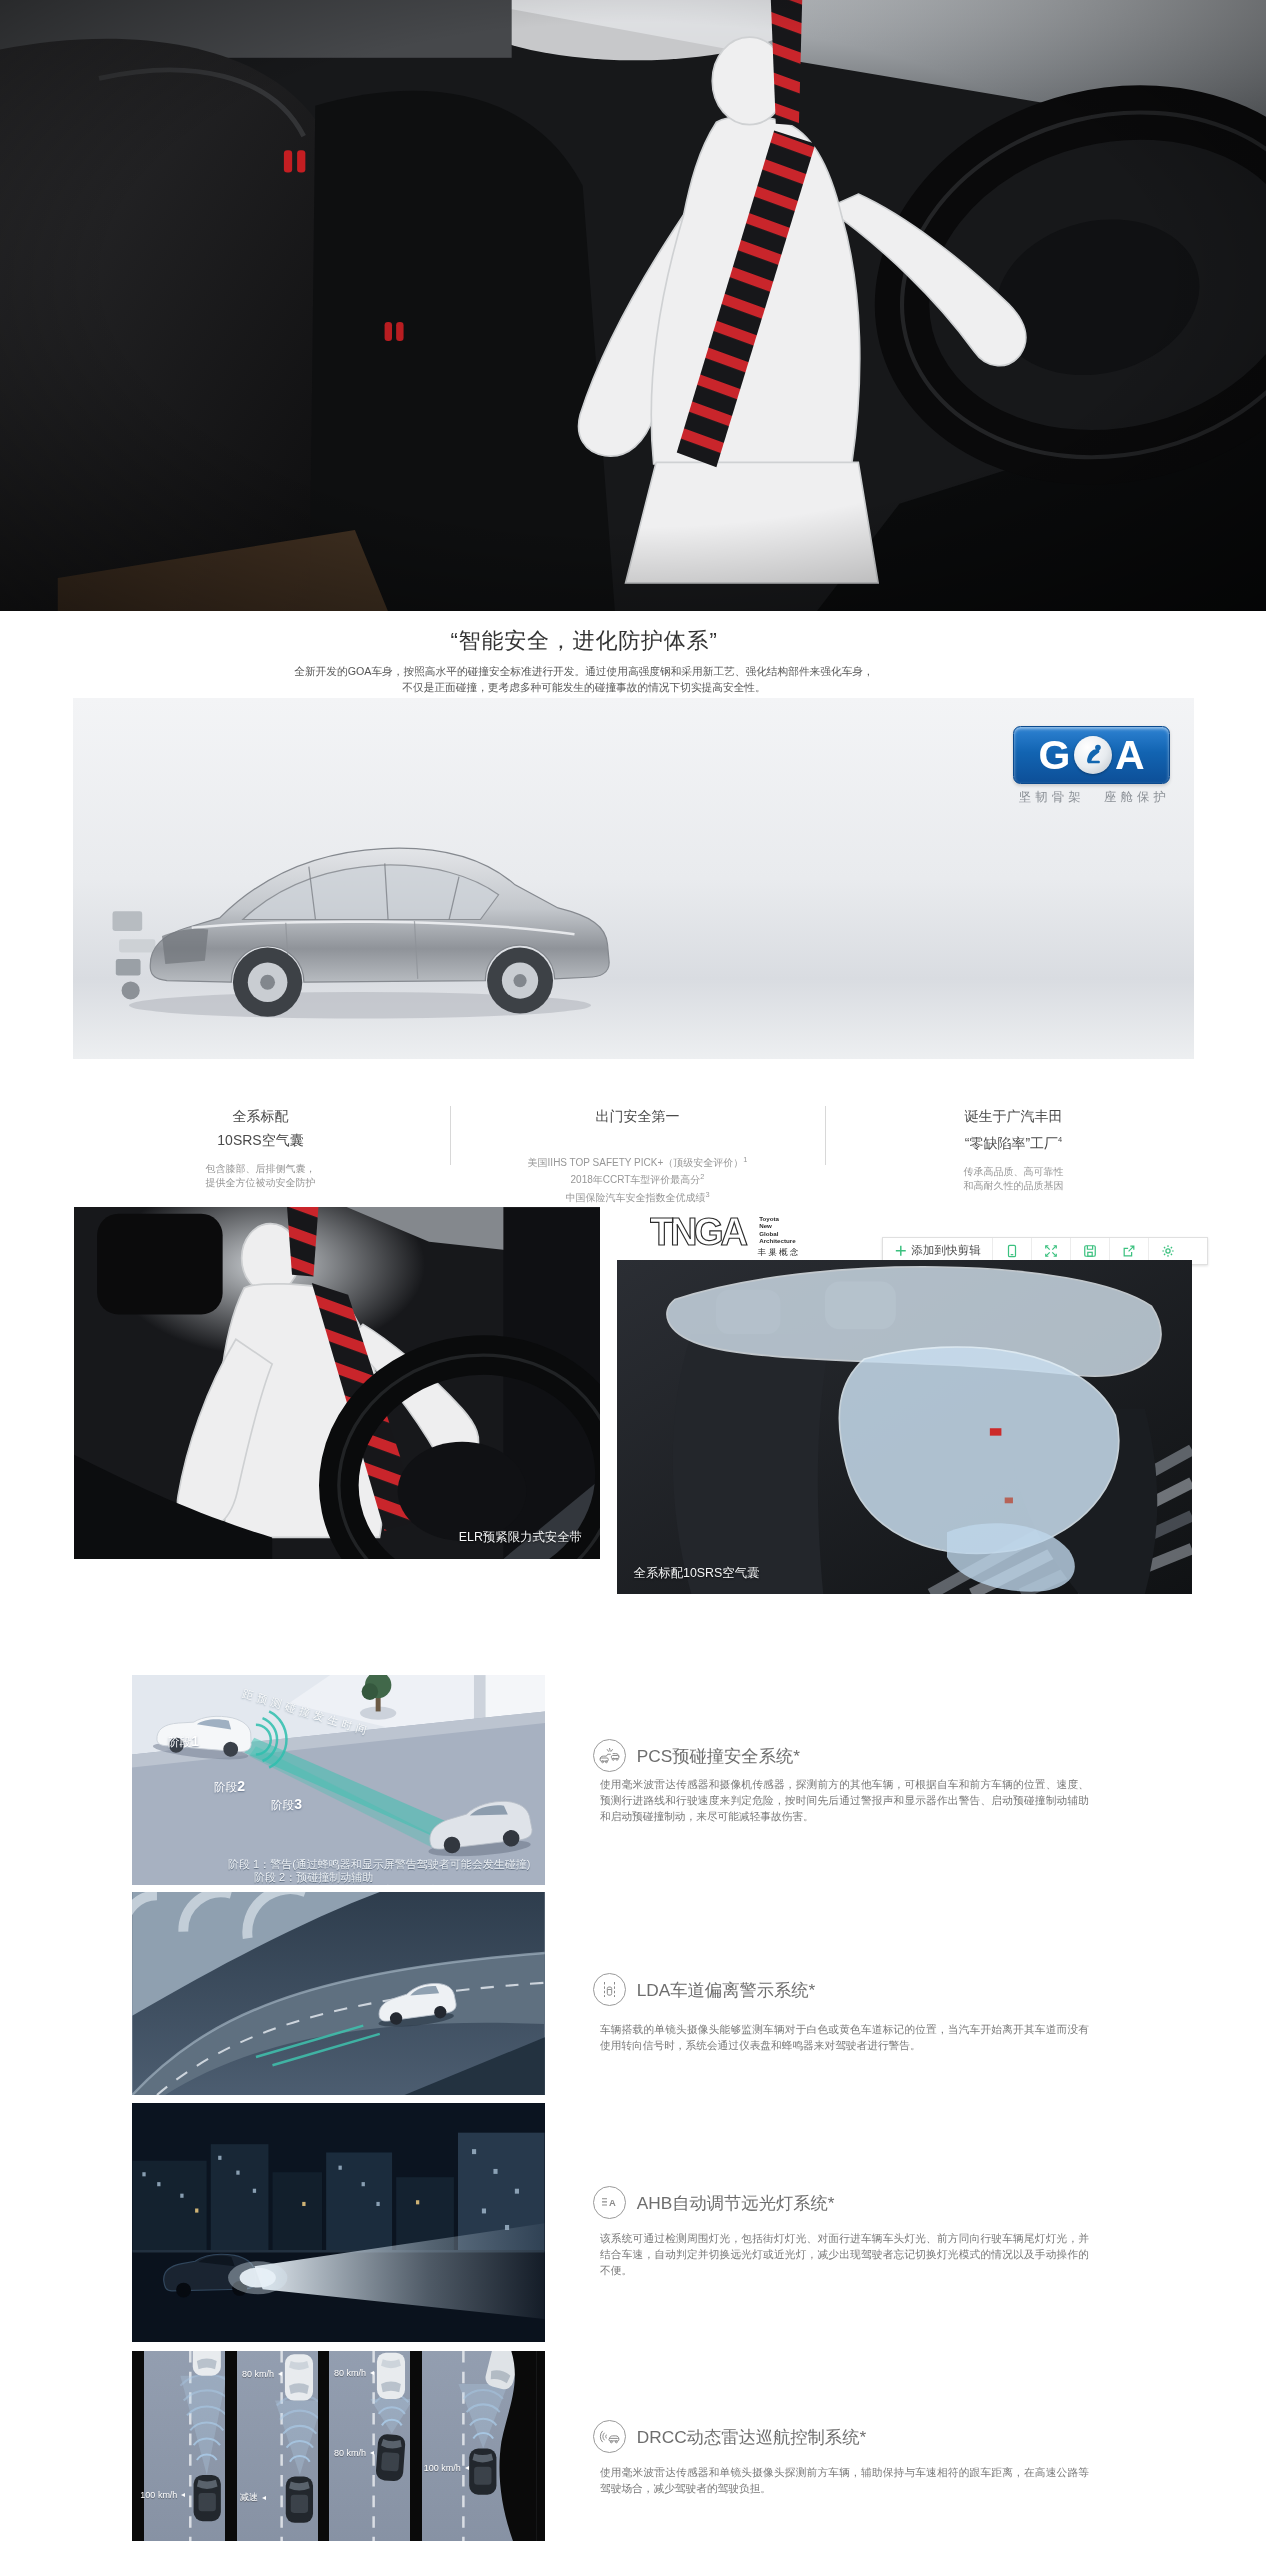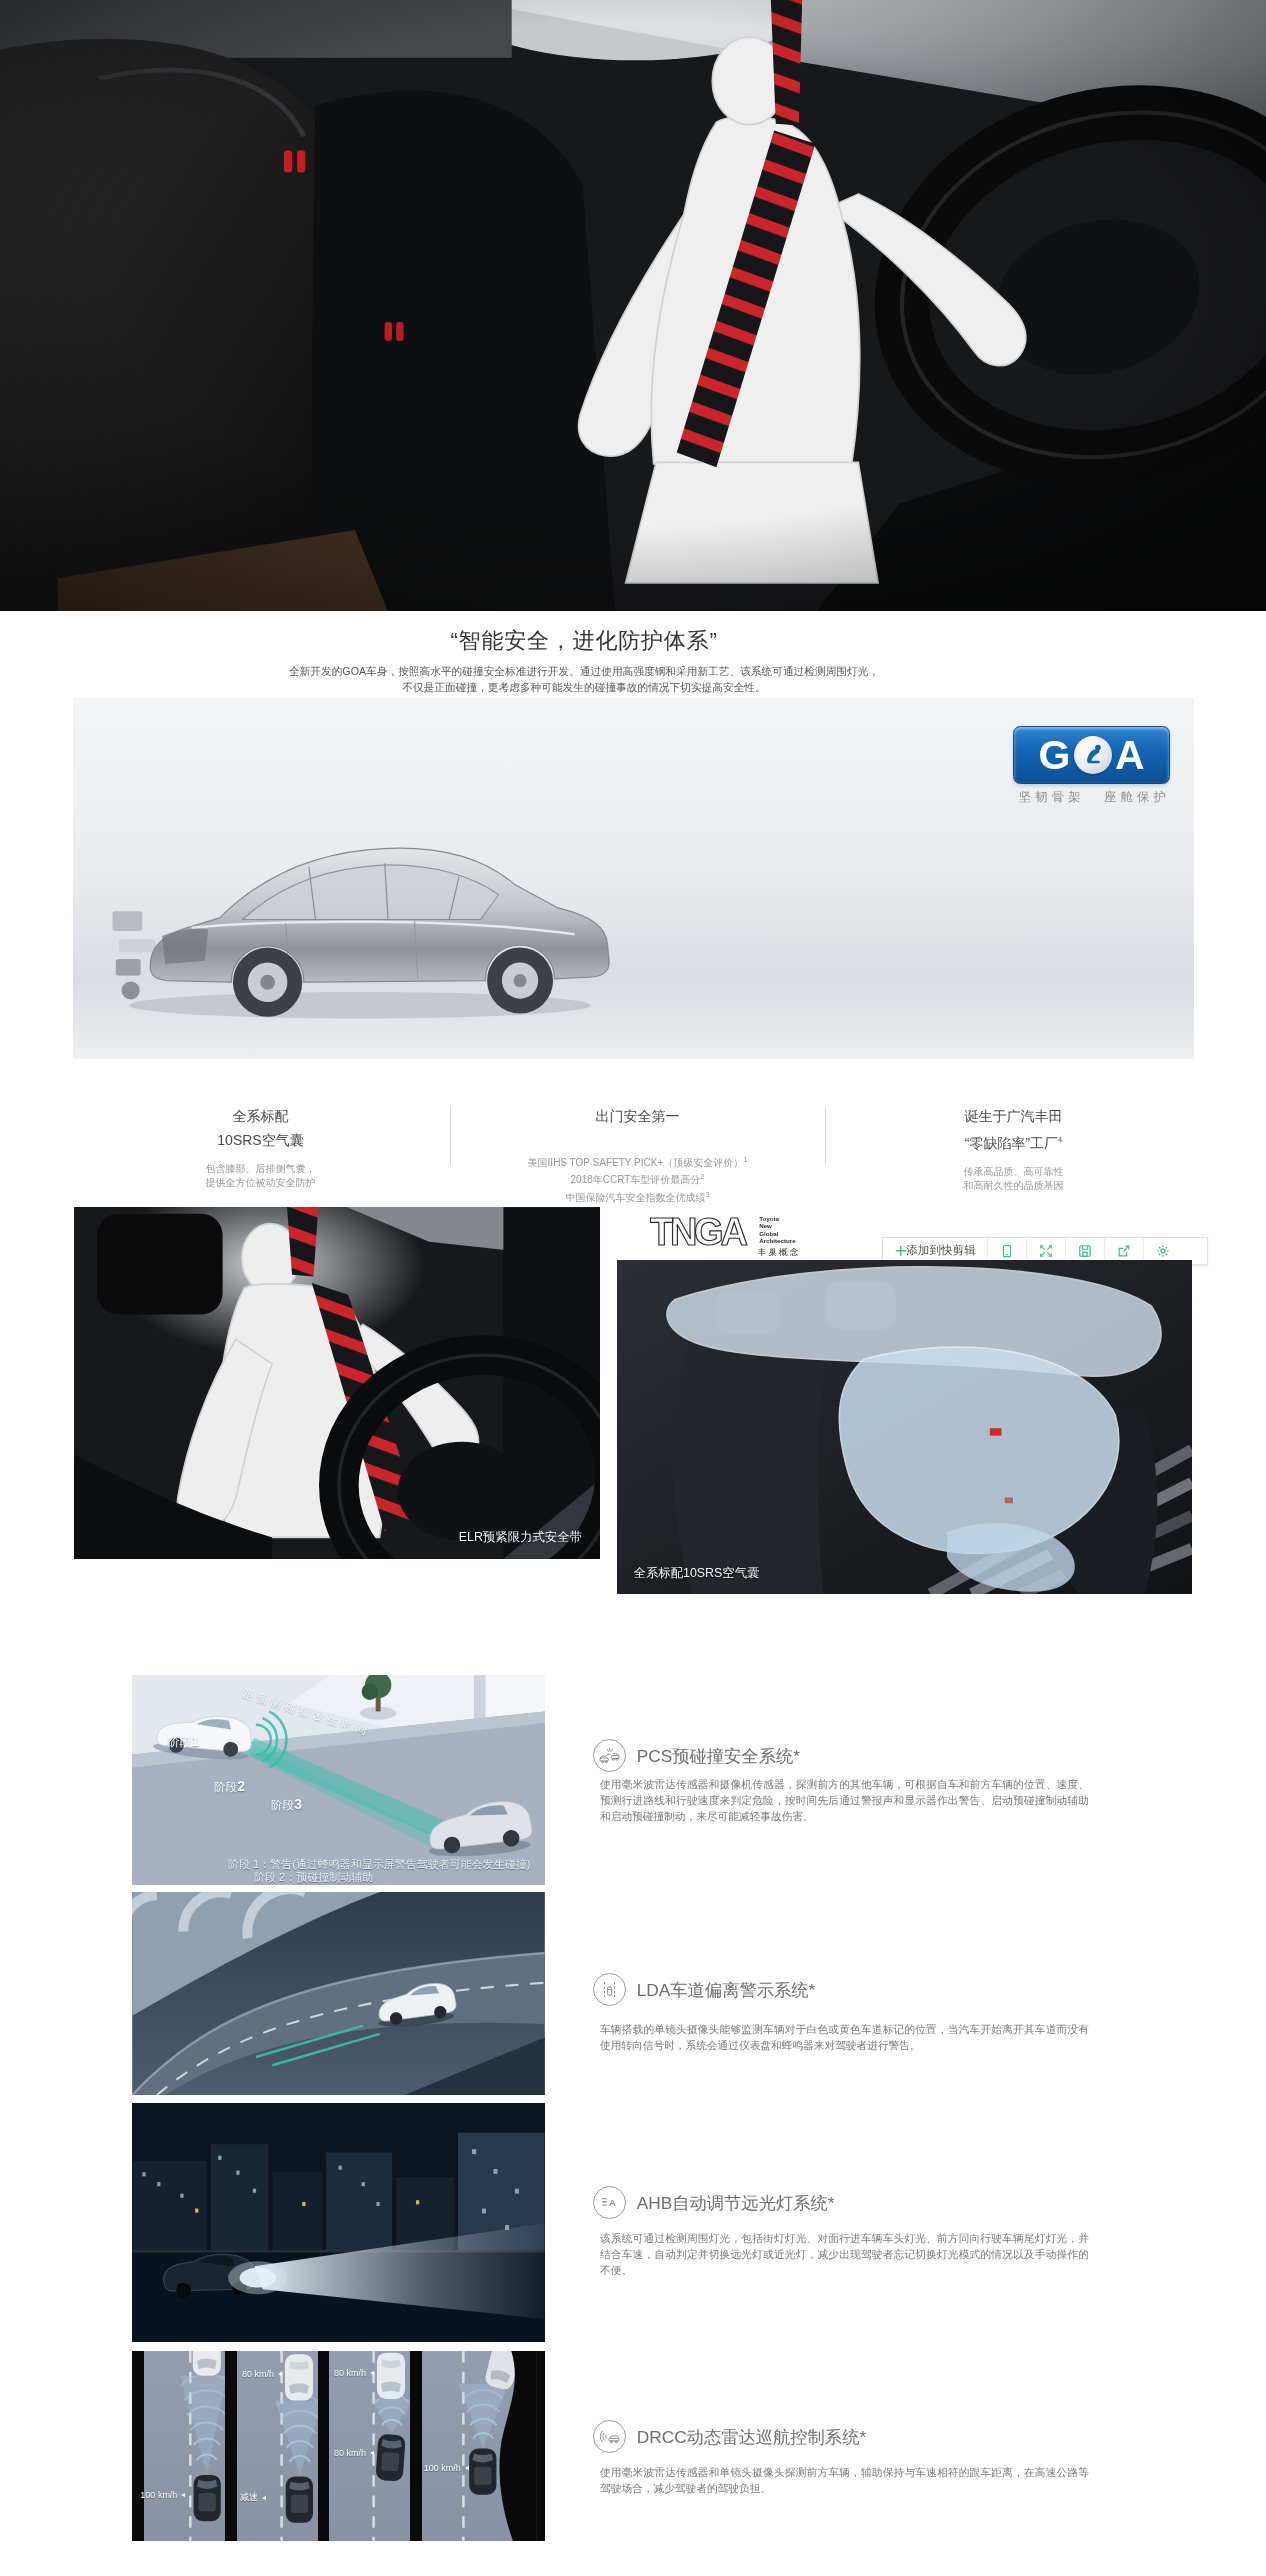--- a/index.html
+++ b/index.html
@@ -37,21 +37,21 @@
   .hl-desc sup,.hl-title sup{font-size:7.4px;}
   .hl-div{top:1106px;width:0.8px;height:59px;background:#d8d8d8;}
 
   
   .g-left{left:74px;top:1207px;width:526px;height:352px;background:#141517;}
   .g-right{left:617px;top:1260px;width:575px;height:334px;background:#1c1f24;}
   .g-cap{position:absolute;color:#f5f6f7;font-size:12.4px;text-shadow:0 0.8px 1.7px rgba(0,0,0,.6);}
   .tnga{left:650px;top:1210px;width:182px;height:48px;}
   .clip-bar{left:882px;top:1237px;width:324px;height:25.6px;background:#fff;border:0.8px solid #e0e0e0;
        display:flex;align-items:stretch;box-shadow:0 0.8px 2.5px rgba(0,0,0,.12);}
-  .clip-add{display:flex;align-items:center;padding:0 11.6px;font-size:11.6px;color:#4c4c4c;white-space:nowrap;}
+  .clip-add{display:flex;align-items:center;gap:5px;padding:0 11.6px;font-size:11.6px;color:#4c4c4c;white-space:nowrap;}
   .clip-cell{width:38px;display:flex;align-items:center;justify-content:center;border-left:0.8px solid #ececec;cursor:pointer;}
 
   
   .f-img{left:132px;width:413px;background:#dfe4ec;overflow:hidden;}
   .f-titlerow{left:593px;display:flex;align-items:center;gap:10.7px;}
   .f-icon{width:33px;height:33px;border-radius:50%;border:1.7px solid #9a9a9a;box-sizing:border-box;
        display:flex;align-items:center;justify-content:center;}
   .f-title{font-size:17.3px;color:#6d6d6d;white-space:nowrap;}
   .f-body{left:600px;width:489px;font-size:10.7px;line-height:16px;color:#787878;text-align:justify;}
 
@@ -123,21 +123,21 @@
         <path d="M795,560 L1040,560 L1064,706 L758,706 Z"></path>
       </g>
       <polygon points="934,0 972,0 968,152 940,150" fill="url(#beltPat)"></polygon>
       <polygon points="938,158 988,174 868,566 820,548" fill="url(#beltPat)"></polygon>
       <rect width="1534" height="740" fill="url(#vign)"></rect>
     </svg>
   </div>
 
   <div class="abs intro">
     <h1>“智能安全，进化防护体系”</h1>
-    <p>全新开发的GOA车身，按照高水平的碰撞安全标准进行开发。通过使用高强度钢和采用新工艺、该系统可通过检测周围灯光，</p>
+    <p>全新开发的GOA车身，按照高水平的碰撞安全标准进行开发。通过使用高强度钢和采用新工艺、强化结构部件来强化车身，</p>
     <p>不仅是正面碰撞，更考虑多种可能发生的碰撞事故的情况下切实提高安全性。</p>
   </div>
 
   <div class="abs goa">
     <svg class="abs" style="left:23px;top:73px;" width="528" height="264" viewBox="0 0 640 320">
       <defs>
         <linearGradient id="carSilver" x1="0" y1="0" x2="0" y2="1">
           <stop offset="0" stop-color="#e3e5e8"></stop>
             <stop offset="0.45" stop-color="#c3c7cc"></stop>
           <stop offset="0.75" stop-color="#8f9399"></stop>

